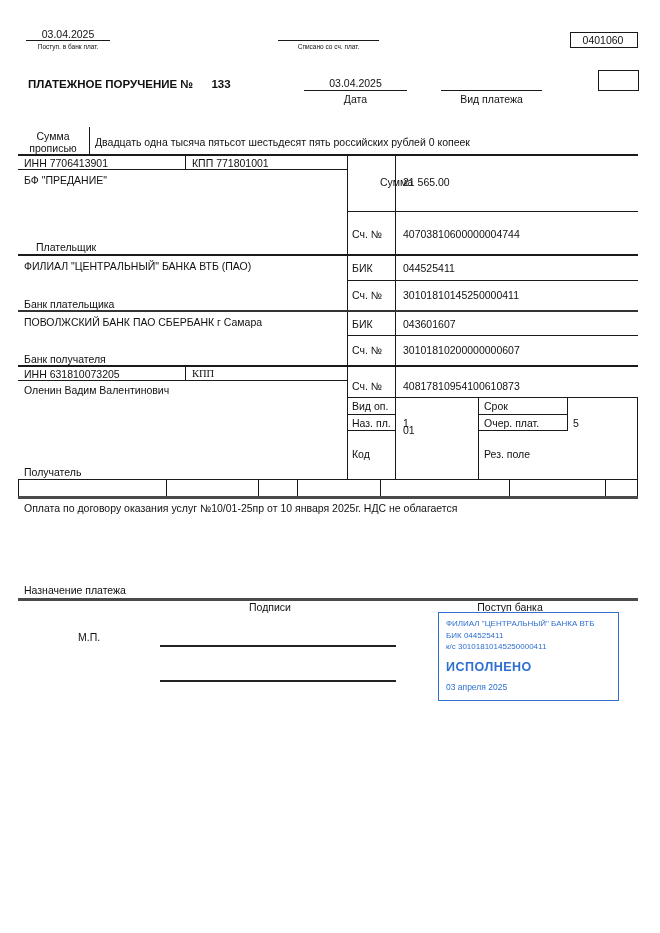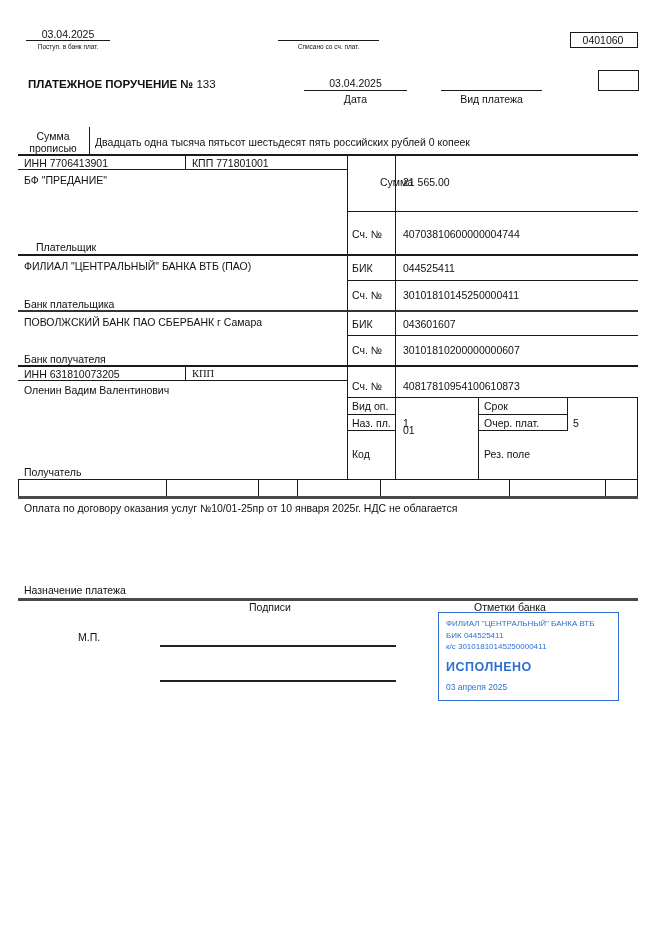--- a/index.html
+++ b/index.html
@@ -37,21 +37,21 @@
 
   <div class="hl" style="left:278px; top:40px; width:101px;"></div>
   <div class="t s ctr" style="left:278px; top:43px; width:101px;">Списано со сч. плат.</div>
 
   <div class="box" style="left:570px; top:32px; width:68px; height:16px;">
     <div class="t ctr" style="left:0; top:1px; width:64px;">0401060</div>
   </div>
 
   <div class="t" style="left:28px; top:78px; font-size:11.5px;">
     <span class="b">ПЛАТЕЖНОЕ ПОРУЧЕНИЕ №</span>
-    <span style="margin-left:0;">133</span>
+    <span style="margin-left:15px;font-weight:bold;">133</span>
   </div>
   <div class="t ctr" style="left:304px; top:77px; width:103px;">03.04.2025</div>
   <div class="hl" style="left:304px; top:90px; width:103px;"></div>
   <div class="t ctr" style="left:304px; top:93px; width:103px;">Дата</div>
   <div class="hl" style="left:441px; top:90px; width:101px;"></div>
   <div class="t ctr" style="left:441px; top:93px; width:101px;">Вид платежа</div>
   <div class="box" style="left:598px; top:70px; width:41px; height:21px;"></div>
 
   <div class="t wrap" style="left:24px; top:130px; width:58px;">Сумма прописью</div>
   <div class="vl" style="left:89px; top:127px; height:27px;"></div>
@@ -134,21 +134,21 @@
   <div class="vl" style="left:509px; top:479px; height:18px;"></div>
   <div class="vl" style="left:605px; top:479px; height:18px;"></div>
   <div class="vl" style="left:637px; top:479px; height:18px;"></div>
   <div class="thick" style="left:18px; top:496px; width:620px;"></div>
 
   <div class="t" style="left:24px; top:502px;">Оплата по договору оказания услуг №10/01-25пр от 10 января 2025г. НДС не облагается</div>
   <div class="t" style="left:24px; top:584px;">Назначение платежа</div>
   <div class="thick" style="left:18px; top:598px; width:620px;"></div>
 
   <div class="t ctr" style="left:180px; top:601px; width:180px;">Подписи</div>
-  <div class="t ctr" style="left:420px; top:601px; width:180px;">Отметки банка</div>
+  <div class="t ctr" style="left:420px; top:601px; width:180px;">Поступ банка</div>
 
   <div class="t" style="left:78px; top:631px;">М.П.</div>
   <div class="hl hl2" style="left:160px; top:645px; width:236px; background:#222;"></div>
   <div class="hl hl2" style="left:160px; top:680px; width:236px; background:#222;"></div>
 
   <div class="stamp" style="color: rgb(46, 111, 208); border-color: rgb(46, 111, 208);">
     <div>ФИЛИАЛ "ЦЕНТРАЛЬНЫЙ" БАНКА ВТБ</div>
     <div>БИК 044525411</div>
     <div>к/с 30101810145250000411</div>
     <div class="status">ИСПОЛНЕНО</div>

